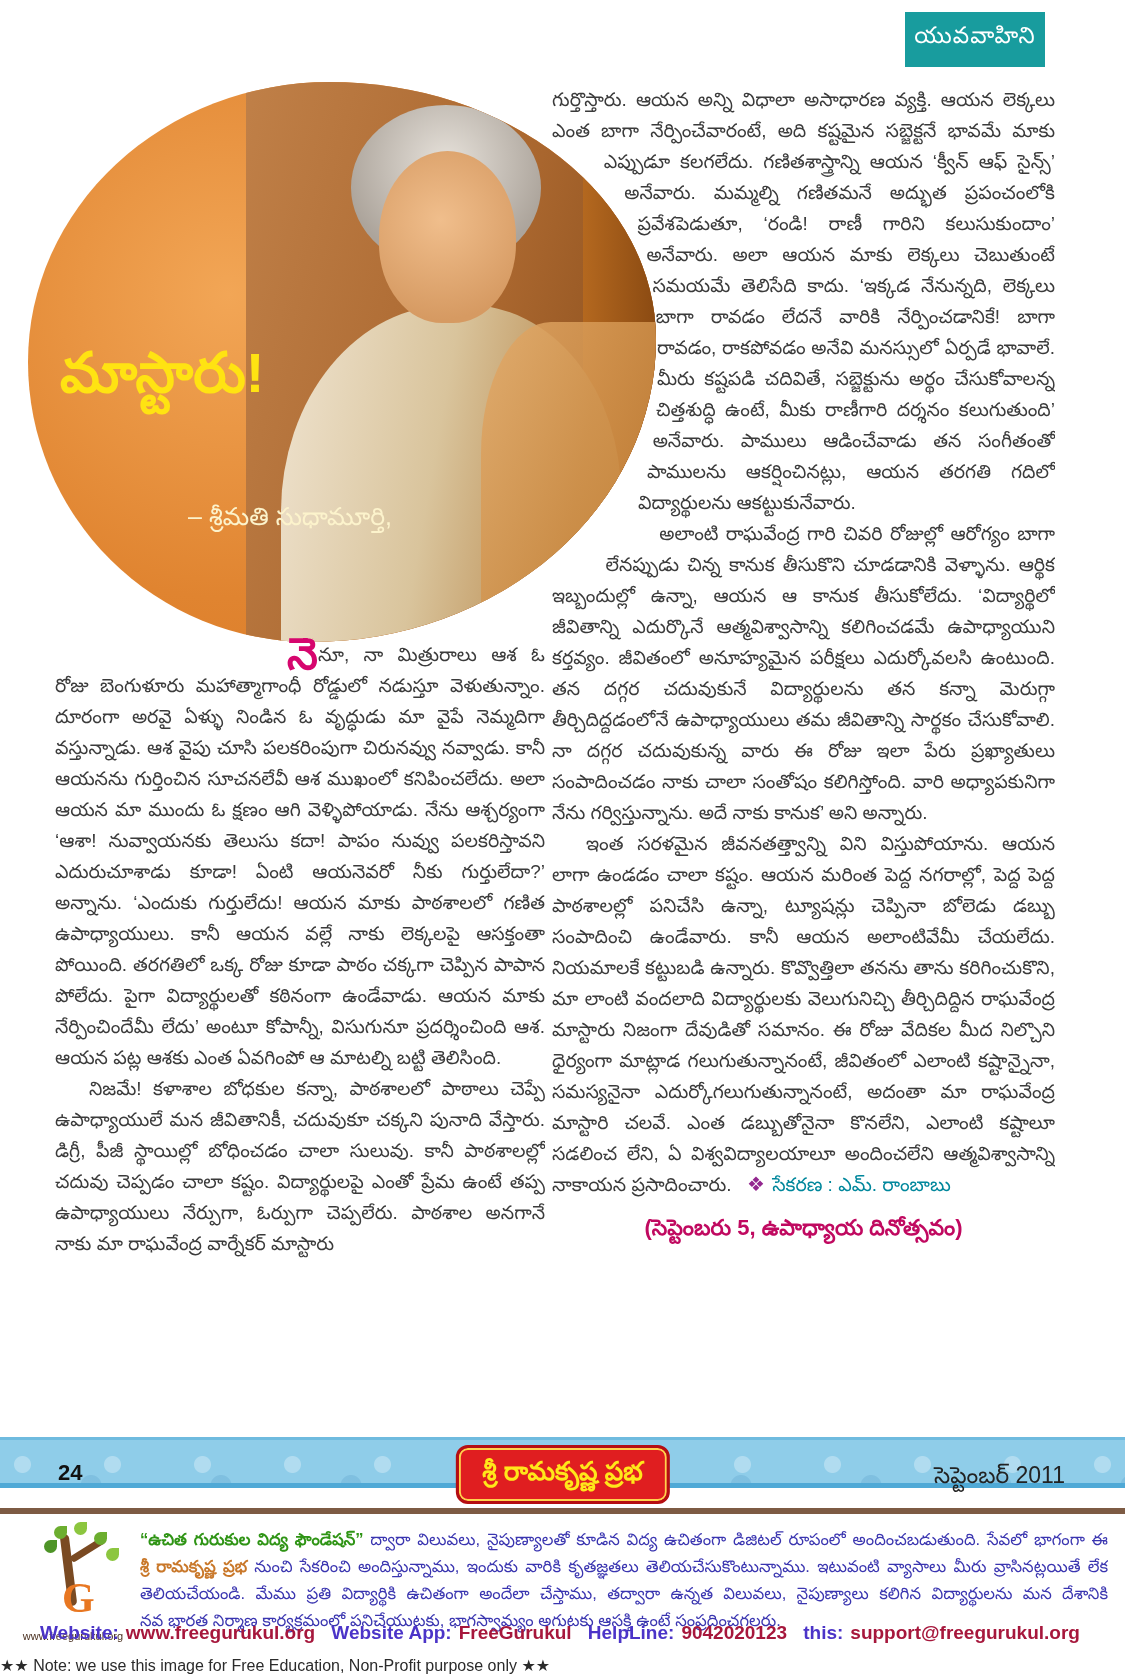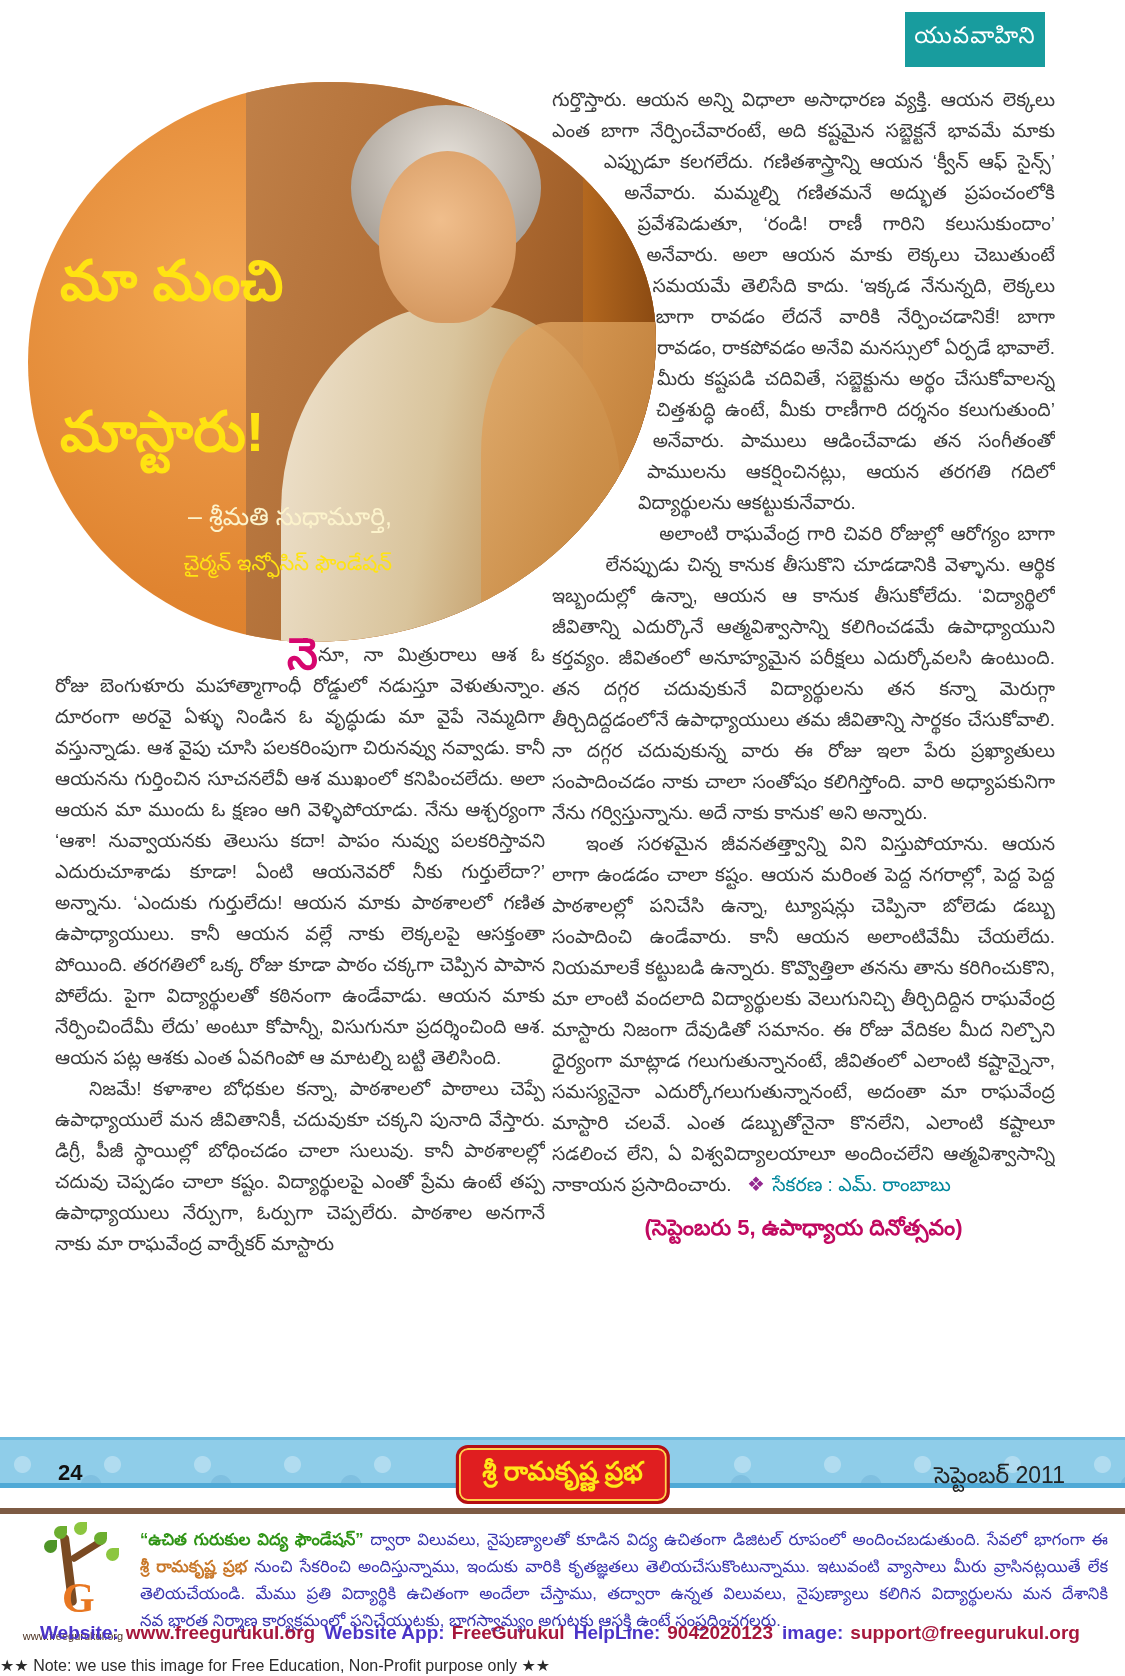--- a/index.html
+++ b/index.html
@@ -105,26 +105,24 @@
     <div class="photo">
       <div class="p-pillar"></div>
       <div class="p-body"></div>
       <div class="p-drape"></div>
       <div class="p-hair"></div>
       <div class="p-face"></div>
     </div>
   </div>
 
   <div class="title">
-    <span class="title-line">మా మంచి</span>
     <span class="title-line title-line2">మాస్టారు!</span>
   </div>
   <div class="byline-wrap">
     <div class="byline">– శ్రీమతి సుధామూర్తి,</div>
-    <div class="byline-role">చైర్మన్ ఇన్ఫోసిస్ ఫౌండేషన్</div>
   </div>
 
   <div class="col col-left">
     <p>
       <span class="lc-shape"></span>
       <span class="dropcap">నే</span><span>నూ, నా మిత్రురాలు ఆశ ఓ రోజు బెంగుళూరు మహాత్మాగాంధీ రోడ్డులో నడుస్తూ వెళుతున్నాం. దూరంగా అరవై ఏళ్ళు నిండిన ఓ వృద్ధుడు మా వైపే నెమ్మదిగా వస్తున్నాడు. ఆశ వైపు చూసి పలకరింపుగా చిరునవ్వు నవ్వాడు. కానీ ఆయనను గుర్తించిన సూచనలేవీ ఆశ ముఖంలో కనిపించలేదు. అలా ఆయన మా ముందు ఓ క్షణం ఆగి వెళ్ళిపోయాడు. నేను ఆశ్చర్యంగా ‘ఆశా! నువ్వాయనకు తెలుసు కదా! పాపం నువ్వు పలకరిస్తావని ఎదురుచూశాడు కూడా! ఏంటి ఆయనెవరో నీకు గుర్తులేదా?’ అన్నాను. ‘ఎందుకు గుర్తులేదు! ఆయన మాకు పాఠశాలలో గణిత ఉపాధ్యాయులు. కానీ ఆయన వల్లే నాకు లెక్కలపై ఆసక్తంతా పోయింది. తరగతిలో ఒక్క రోజు కూడా పాఠం చక్కగా చెప్పిన పాపాన పోలేదు. పైగా విద్యార్థులతో కఠినంగా ఉండేవాడు. ఆయన మాకు నేర్పించిందేమీ లేదు’ అంటూ కోపాన్నీ, విసుగునూ ప్రదర్శించింది ఆశ. ఆయన పట్ల ఆశకు ఎంత ఏవగింపో ఆ మాటల్ని బట్టి తెలిసింది.</span>
     </p>
     <p class="indent">
       <span>నిజమే! కళాశాల బోధకుల కన్నా, పాఠశాలలో పాఠాలు చెప్పే ఉపాధ్యాయులే మన జీవితానికీ, చదువుకూ చక్కని పునాది వేస్తారు. డిగ్రీ, పీజీ స్థాయిల్లో బోధించడం చాలా సులువు. కానీ పాఠశాలల్లో చదువు చెప్పడం చాలా కష్టం. విద్యార్థులపై ఎంతో ప్రేమ ఉంటే తప్ప ఉపాధ్యాయులు నేర్పుగా, ఓర్పుగా చెప్పలేరు. పాఠశాల అనగానే నాకు మా రాఘవేంద్ర వార్నేకర్ మాస్టారు</span>
     </p>
@@ -178,19 +176,19 @@
       <span>
         <span class="c-label">Website:</span><span class="c-value">www.freegurukul.org</span>
       </span>
       <span>
         <span class="c-label">Website App:</span><span class="c-value">FreeGurukul</span>
       </span>
       <span>
         <span class="c-label">HelpLine:</span><span class="c-value">9042020123</span>
       </span>
       <span>
-        <span class="c-label">image:</span><span class="c-value">support@freegurukul.org</span>
+        <span class="c-label">this:</span><span class="c-value">support@freegurukul.org</span>
       </span>
     </div>
     <div class="note">★★  Note:  we use this image for Free Education, Non-Profit purpose only  ★★</div>
   </div>
 
 </div>
 
 </body></html>

